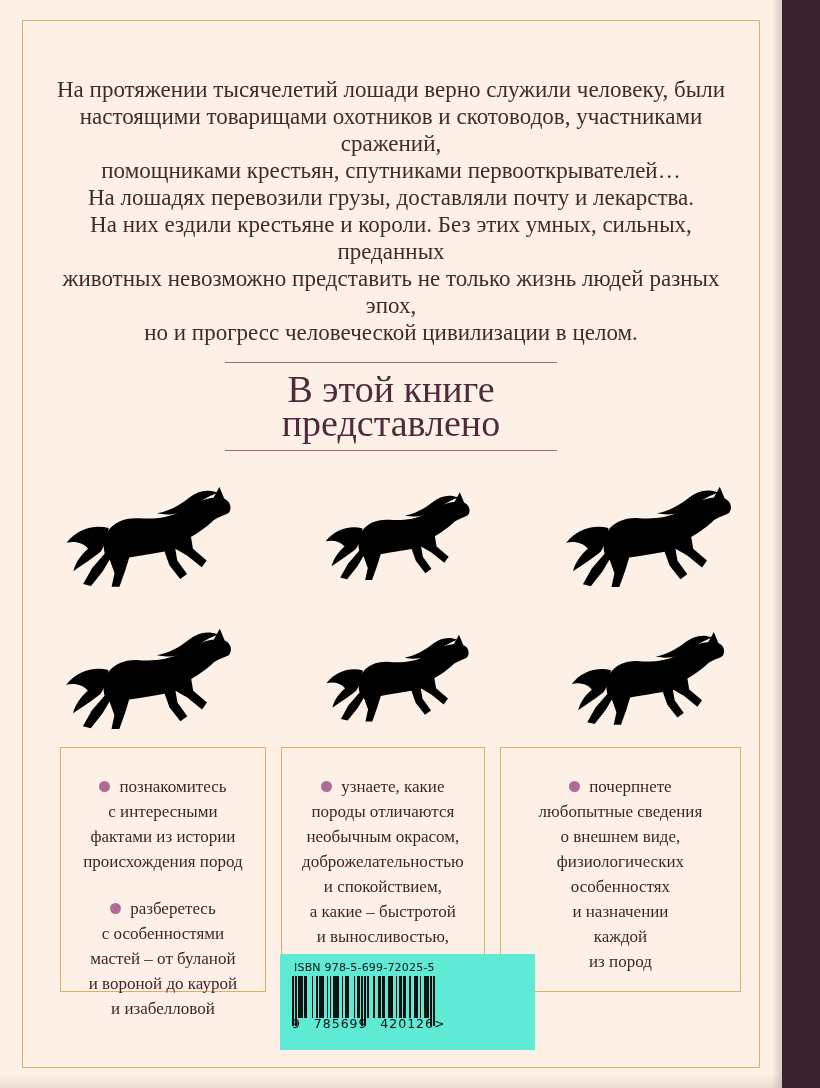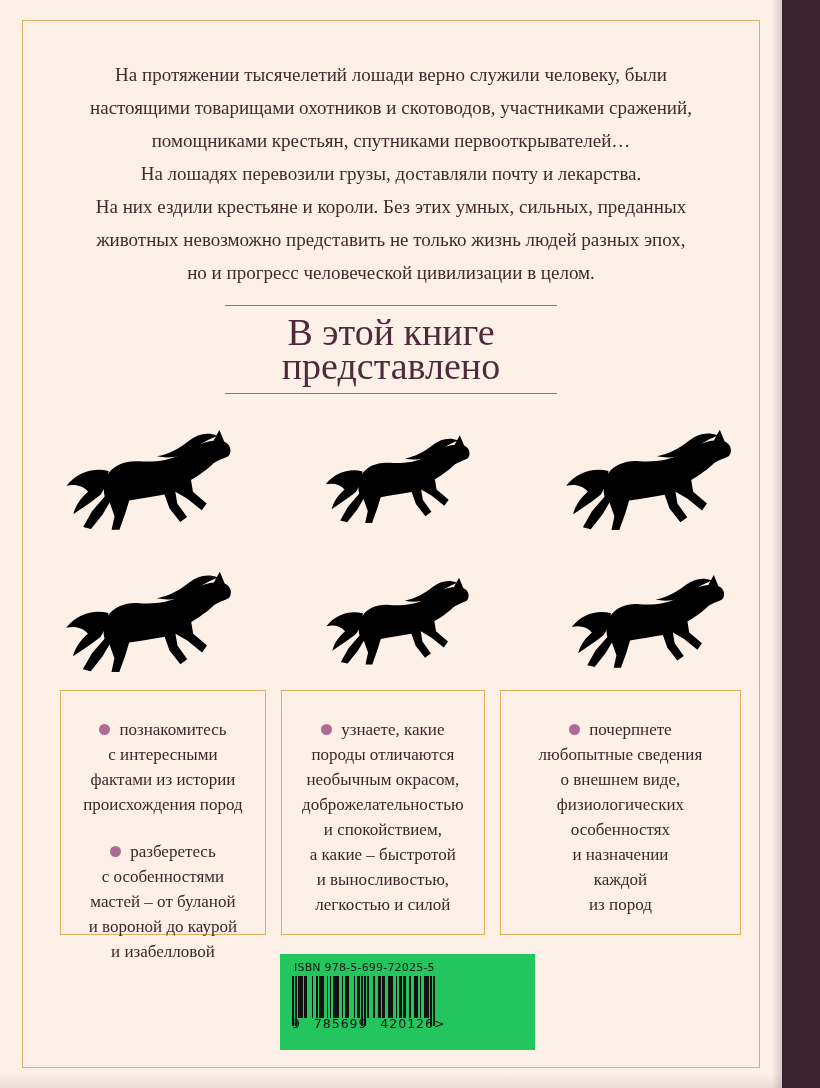--- a/index.html
+++ b/index.html
@@ -20,22 +20,22 @@
   
   .frame{
     position:absolute;left:22px;top:20px;width:736px;height:1046px;
     border:1.5px solid #dcb068;pointer-events:none;
   }
   .page{
     position:absolute;left:0;top:0;width:782px;height:1088px;
     padding-top:20px;box-sizing:border-box;
   }
   .intro{
-    margin:38px auto 0;width:700px;text-align:center;
-    font-size:19px;line-height:33px;color:#43292d;
+    margin:56px auto 0;width:700px;text-align:center;
+    font-size:23px;line-height:27px;color:#43292d;
     white-space:pre-line;
   }
   .heading-block{margin:16px auto 0;width:360px;text-align:center;}
   .rule{height:1px;background:#9a6b77;width:332px;margin:0 auto;}
   .heading{
     padding:9px 0 10px;color:#4f2a3b;font-size:38px;line-height:34px;font-weight:400;
   }
   .heading span{display:block;}
   .horse-row{
     margin:12px auto 0;width:710px;height:132px;
@@ -61,21 +61,21 @@
   .benefit-box.b2{width:213px;}
   .benefit-box.b3{width:252px;}
   .benefit-item{margin-bottom:22px;white-space:pre-line;}
   .dot{
     display:inline-block;width:11px;height:11px;border-radius:50%;
     background:#ae6c95;margin-right:9px;vertical-align:baseline;
   }
   
   .bc-panel{
     position:absolute;left:280px;top:954px;width:255px;height:96px;
-    background:#22c55e;display:flex;align-items:flex-start;
+    background:#5eead4;display:flex;align-items:flex-start;
     padding:7px 8px 0 12px;box-sizing:border-box;
     font-family:"DejaVu Sans","Liberation Sans",sans-serif;
   }
   .bc-left{width:152px;}
   .bc-isbn{font-size:11px;color:#141414;letter-spacing:.2px;white-space:nowrap;margin-left:2px;}
   .bc-bars{margin-top:2px;display:flex;align-items:flex-start;height:50px;}
   .bc-bars i{display:block;width:1.5px;}
   .bc-bars i.b{background:#111;}
   .bc-bars i.tall{height:50px;}
   .bc-bars i.short{height:42px;}

